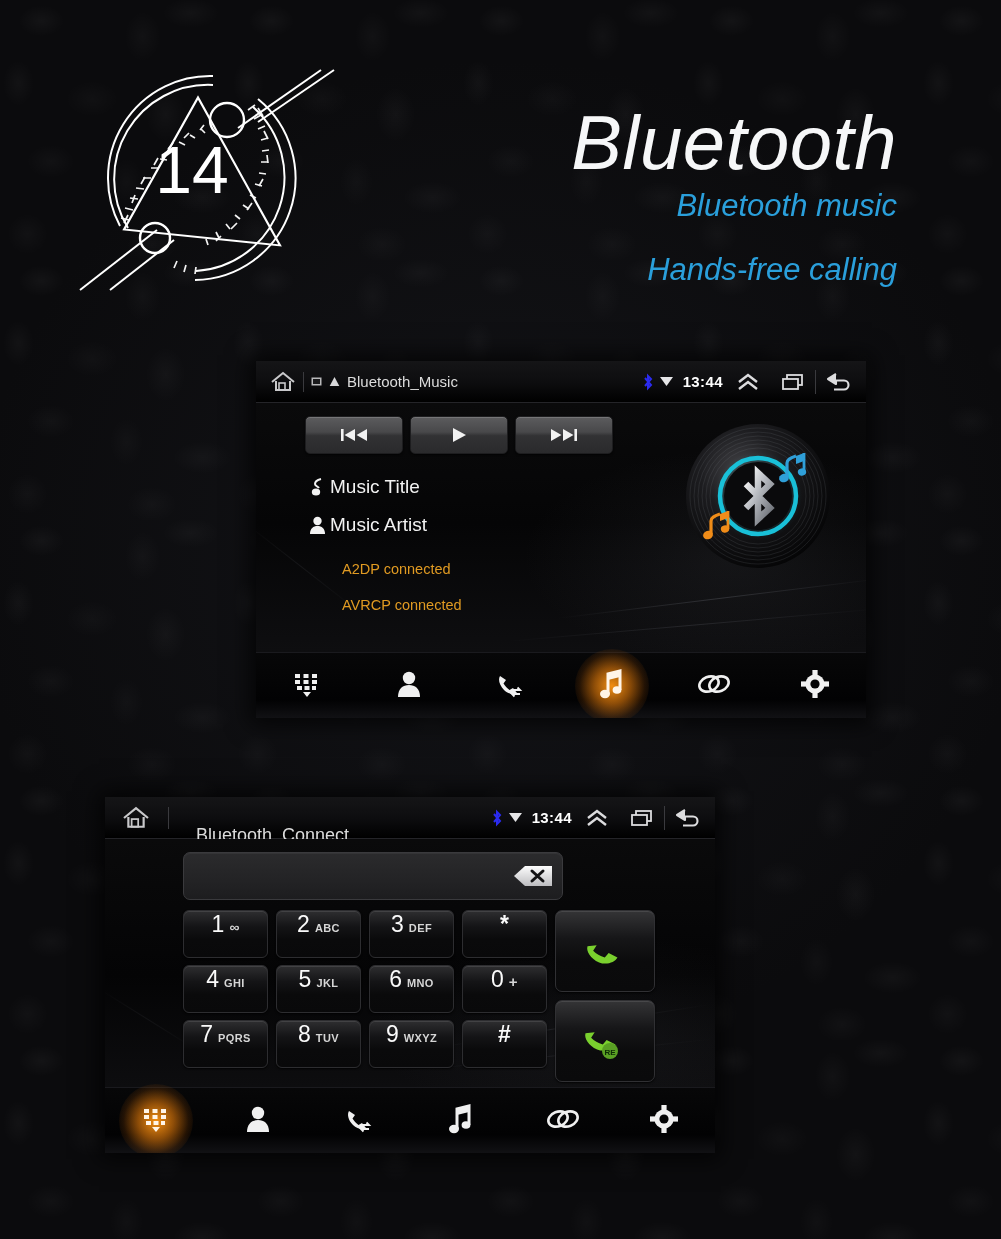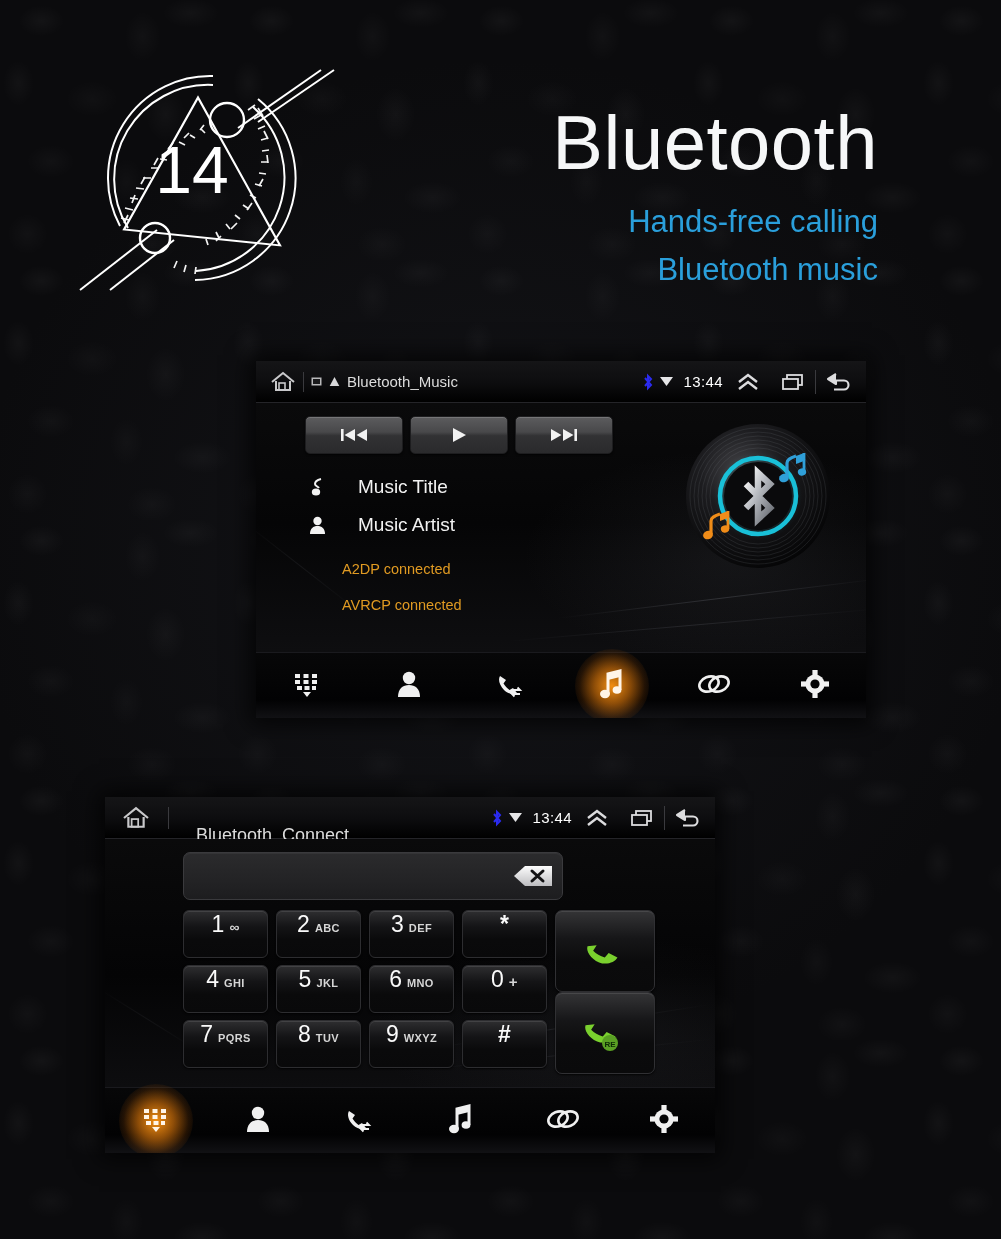--- a/index.html
+++ b/index.html
@@ -38,21 +38,21 @@
     inset: 0;
     background: radial-gradient(ellipse 85% 65% at 50% 45%, rgba(40,42,50,0.30), rgba(0,0,0,0.0) 62%);
     pointer-events: none;
   }
 
   
   #header { position: absolute; top: 0; left: 0; width: 1001px; height: 330px; }
 
   #badge-emblem { position: absolute; left: 62px; top: 58px; width: 290px; height: 235px; }
 
-  #title-block { position: absolute; left: 428px; top: 105px; width: 450px; text-align: right; }
+  #title-block { position: absolute; left: 447px; top: 105px; width: 450px; text-align: right; font-style: italic; }
   #main-title {
     font-size: 76px;
     font-weight: 300;
     color: #f6f7f8;
     letter-spacing: 0.5px;
     line-height: 1.0;
     font-family: "Liberation Sans", sans-serif;
   }
   .subtitle {
     font-size: 31px;
@@ -74,21 +74,21 @@
   
   .statusbar {
     position: absolute; left: 0; top: 0; width: 100%;
     background: linear-gradient(to bottom, #151517 0%, #0d0d0f 52%, #000 100%);
     display: flex; align-items: center;
     border-bottom: 1px solid #242428;
   }
   .sb-left { display: flex; align-items: center; gap: 7px; padding-left: 14px; }
   .sb-title { color: #dcdcdc; font-weight: 400; white-space: nowrap; }
   .sb-right { margin-left: auto; display: flex; align-items: center; padding-right: 12px; }
-  .sb-time { color: #fff; font-weight: 400; letter-spacing: 0.4px; }
+  .sb-time { color: #fff; font-weight: 700; letter-spacing: 0.4px; }
   .sb-sep { width: 1px; background: #3a3a3e; margin: 0 10px; }
   .sb-ico { display: flex; align-items: center; justify-content: center; }
 
   
   .navbar {
     position: absolute; left: 0; bottom: 0; width: 100%;
     background: linear-gradient(to bottom, #070708 0%, #020203 72%, #111114 100%);
     display: flex; align-items: center;
     border-top: 1px solid #1a1a1e;
   }
@@ -128,21 +128,21 @@
   .media-controls { position: absolute; left: 49px; top: 13px; display: flex; gap: 7px; }
   .media-btn {
     width: 98px; height: 38px; border-radius: 5px;
     background: linear-gradient(to bottom, #5c5c5e 0%, #48484a 42%, #323234 52%, #2a2a2c 100%);
     border: 1px solid #1d1d1f;
     box-shadow: inset 0 1px 0 rgba(255,255,255,0.16), 0 1px 2px rgba(0,0,0,0.7);
     display: flex; align-items: center; justify-content: center;
   }
 
   .track-list { position: absolute; left: 52px; top: 65px; }
-  .track-row { display: flex; align-items: center; gap: 32px; height: 38px; }
+  .track-row { display: flex; align-items: center; gap: 4px; height: 38px; }
   .track-ico { width: 18px; display: flex; align-items: center; justify-content: center; }
   .track-text { color: #f2f2f2; font-size: 19px; font-weight: 400; }
   .conn-row { color: #e09a22; font-size: 14.5px; line-height: 1.62; padding-left: 34px; margin-top: 14px; }
 
   #vinyl-wrap { position: absolute; right: 28px; top: 13px; width: 160px; height: 160px; }
 
   
   #screen-dialer { left: 105px; top: 797px; width: 610px; height: 356px; }
   #screen-dialer .statusbar { height: 42px; }
   #screen-dialer .sb-title { font-size: 18px; padding-left: 20px; margin-top: 36px; }
@@ -180,20 +180,21 @@
   .key-sub { color: #d6d6d6; font-size: 11px; font-weight: 700; letter-spacing: 0.4px; }
   .key-sym { color: #fafafa; font-size: 23px; font-weight: 700; }
 
   #call-col { position: absolute; left: 450px; top: 71px; }
   .call-btn {
     width: 100px; height: 82px; border-radius: 7px;
     background: linear-gradient(to bottom, #343436 0%, #161618 34%, #0b0b0c 64%, #0a0a0b 100%);
     border: 1px solid #303033;
     box-shadow: inset 0 1px 0 rgba(255,255,255,0.10), 0 1px 2px rgba(0,0,0,0.8);
     display: flex; align-items: center; justify-content: center;
+    margin-bottom: 8px;
   }
 </style>
 </head>
 <body>
 
 <div id="bg-pattern"></div>
 <div id="bg-vignette"></div>
 
 <div id="header">
 
@@ -233,22 +234,22 @@
 
       <circle cx="165" cy="62" r="17" fill="none" stroke="#ffffff" stroke-width="2.4"></circle>
       <circle cx="93" cy="180" r="15" fill="none" stroke="#ffffff" stroke-width="2.4"></circle>
 
       <text x="130" y="135" font-family="Liberation Sans, sans-serif" font-size="66" font-weight="300" fill="#ffffff" text-anchor="middle" id="badge-number-text">14</text>
     </svg>
   </div>
 
   <div id="title-block">
     <div id="main-title">Bluetooth</div>
+    <div class="subtitle">Bluetooth music</div>
     <div class="subtitle" id="subtitle-1">Hands-free calling</div>
-    <div class="subtitle">Bluetooth music</div>
   </div>
 </div>
 
 <div class="device" id="screen-music">
 
   <div class="statusbar">
     <div class="sb-left">
       <span class="sb-ico">
         <svg width="26" height="22" viewBox="0 0 26 22">
           <path d="M2 11 L13 2 L24 11" fill="none" stroke="#c9c9cb" stroke-width="2"></path>

